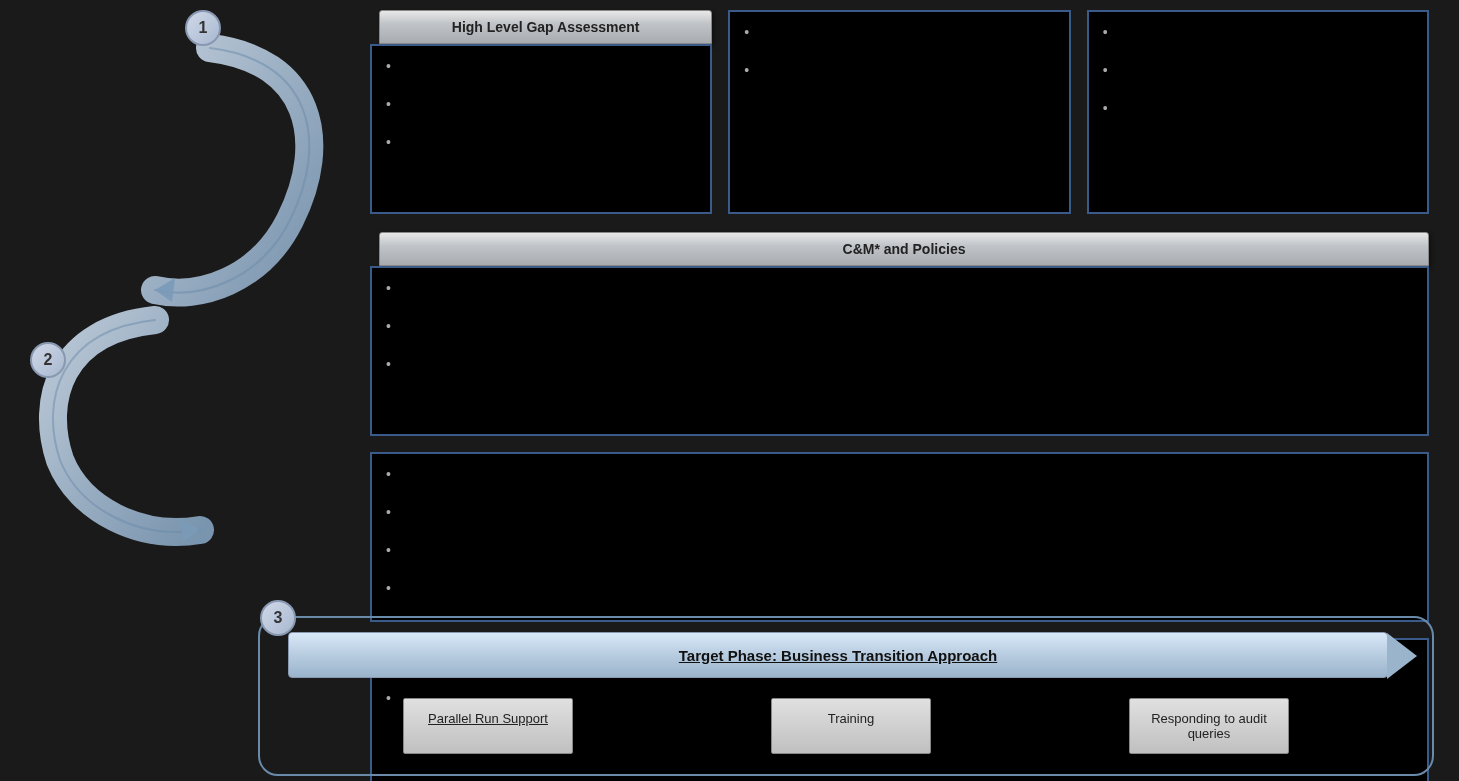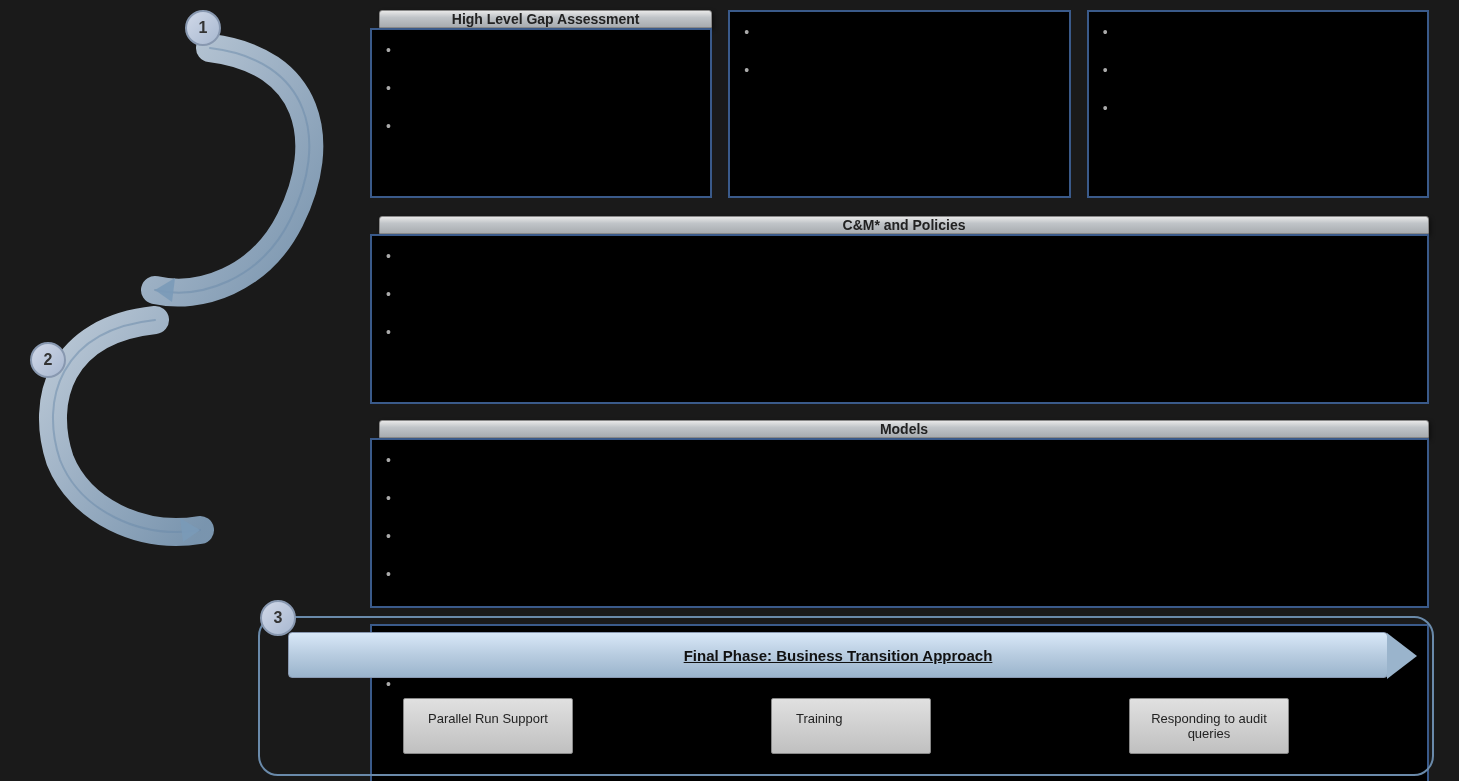--- a/index.html
+++ b/index.html
@@ -71,21 +71,21 @@
 
     .card {
       flex: 1;
       display: flex;
       flex-direction: column;
     }
 
     .card-header {
       background: linear-gradient(180deg, #e8e8e8 0%, #c0c4c8 40%, #a8acb0 100%);
       border: 1px solid #888;
-      padding: 0 12px;
+      padding: 8px 12px;
       font-size: 14px;
       font-weight: bold;
       color: #222;
       text-align: center;
       border-radius: 3px 3px 0 0;
       box-shadow: 2px 2px 4px rgba(0,0,0,0.4);
       margin-left: 9px;
     }
 
     .card-body {
@@ -244,21 +244,20 @@
             <span class="bullet-text"></span>
           </div>
           <div class="bullet-item">
             <span class="bullet">•</span>
             <span class="bullet-text"></span>
           </div>
         </div>
       </div>
 
       <div class="card">
-        <div class="card-header">Models</div>
         <div class="card-body blue-border">
           <div class="bullet-item">
             <span class="bullet">•</span>
             <span class="bullet-text"></span>
           </div>
           <div class="bullet-item">
             <span class="bullet">•</span>
             <span class="bullet-text"></span>
           </div>
           <div class="bullet-item">
@@ -286,31 +285,31 @@
       </div>
     </div>
   </div>
 
   <div class="phase3-wrapper">
 
     <div style="position:absolute; top:-18px; left:0px; width:36px; height:36px; border-radius:50%; background:linear-gradient(135deg,#d0d8e8,#a8b8d0); border:2px solid #8898b0; display:flex; align-items:center; justify-content:center; font-size:16px; font-weight:bold; color:#333; z-index:10;">3</div>
 
     <div style="position:relative; margin-bottom:20px; margin-left: 14px;">
       <div style="background:linear-gradient(180deg,#d8e8f8 0%,#b8cce0 50%,#9ab4cc 100%); height:46px; display:flex; align-items:center; justify-content:center; border-radius:4px; position:relative; border:1px solid #8898b0; margin-right:30px;">
-        <span style="font-size:15px; font-weight:bold; color:#111; text-decoration:underline;">Final Phase: Business Transition Approach</span>
+        <span style="font-size:15px; font-weight:bold; color:#111; text-decoration:underline;">Target Phase: Business Transition Approach</span>
 
         <div style="position:absolute; right:-30px; top:0; width:0; height:0; border-top:23px solid transparent; border-bottom:23px solid transparent; border-left:30px solid #9ab4cc;"></div>
       </div>
     </div>
 
     <div style="display:flex; gap:0; padding:0 30px; justify-content:space-around;">
+      <div style="background:linear-gradient(180deg,#e0e0e0 0%,#c0c0c0 100%); border:1px solid #888; padding:12px 24px; font-size:13px; color:#222; text-align:center; min-width:160px; box-shadow:2px 2px 4px rgba(0,0,0,0.3); border-radius:2px;text-decoration:underline;">
+        <span>Parallel Run Support</span>
+      </div>
       <div style="background:linear-gradient(180deg,#e0e0e0 0%,#c0c0c0 100%); border:1px solid #888; padding:12px 24px; font-size:13px; color:#222; text-align:center; min-width:160px; box-shadow:2px 2px 4px rgba(0,0,0,0.3); border-radius:2px;">
-        <span>Parallel Run Support</span>
-      </div>
-      <div style="background:linear-gradient(180deg,#e0e0e0 0%,#c0c0c0 100%); border:1px solid #888; padding:12px 24px; font-size:13px; color:#222; text-align:left; min-width:160px; box-shadow:2px 2px 4px rgba(0,0,0,0.3); border-radius:2px;">
         <span>Training</span>
       </div>
       <div style="background:linear-gradient(180deg,#e0e0e0 0%,#c0c0c0 100%); border:1px solid #888; padding:12px 20px; font-size:13px; color:#222; text-align:center; min-width:160px; box-shadow:2px 2px 4px rgba(0,0,0,0.3); border-radius:2px;">
         <span>Responding to audit<br>queries</span>
       </div>
     </div>
   </div>
 
 </div>
 

